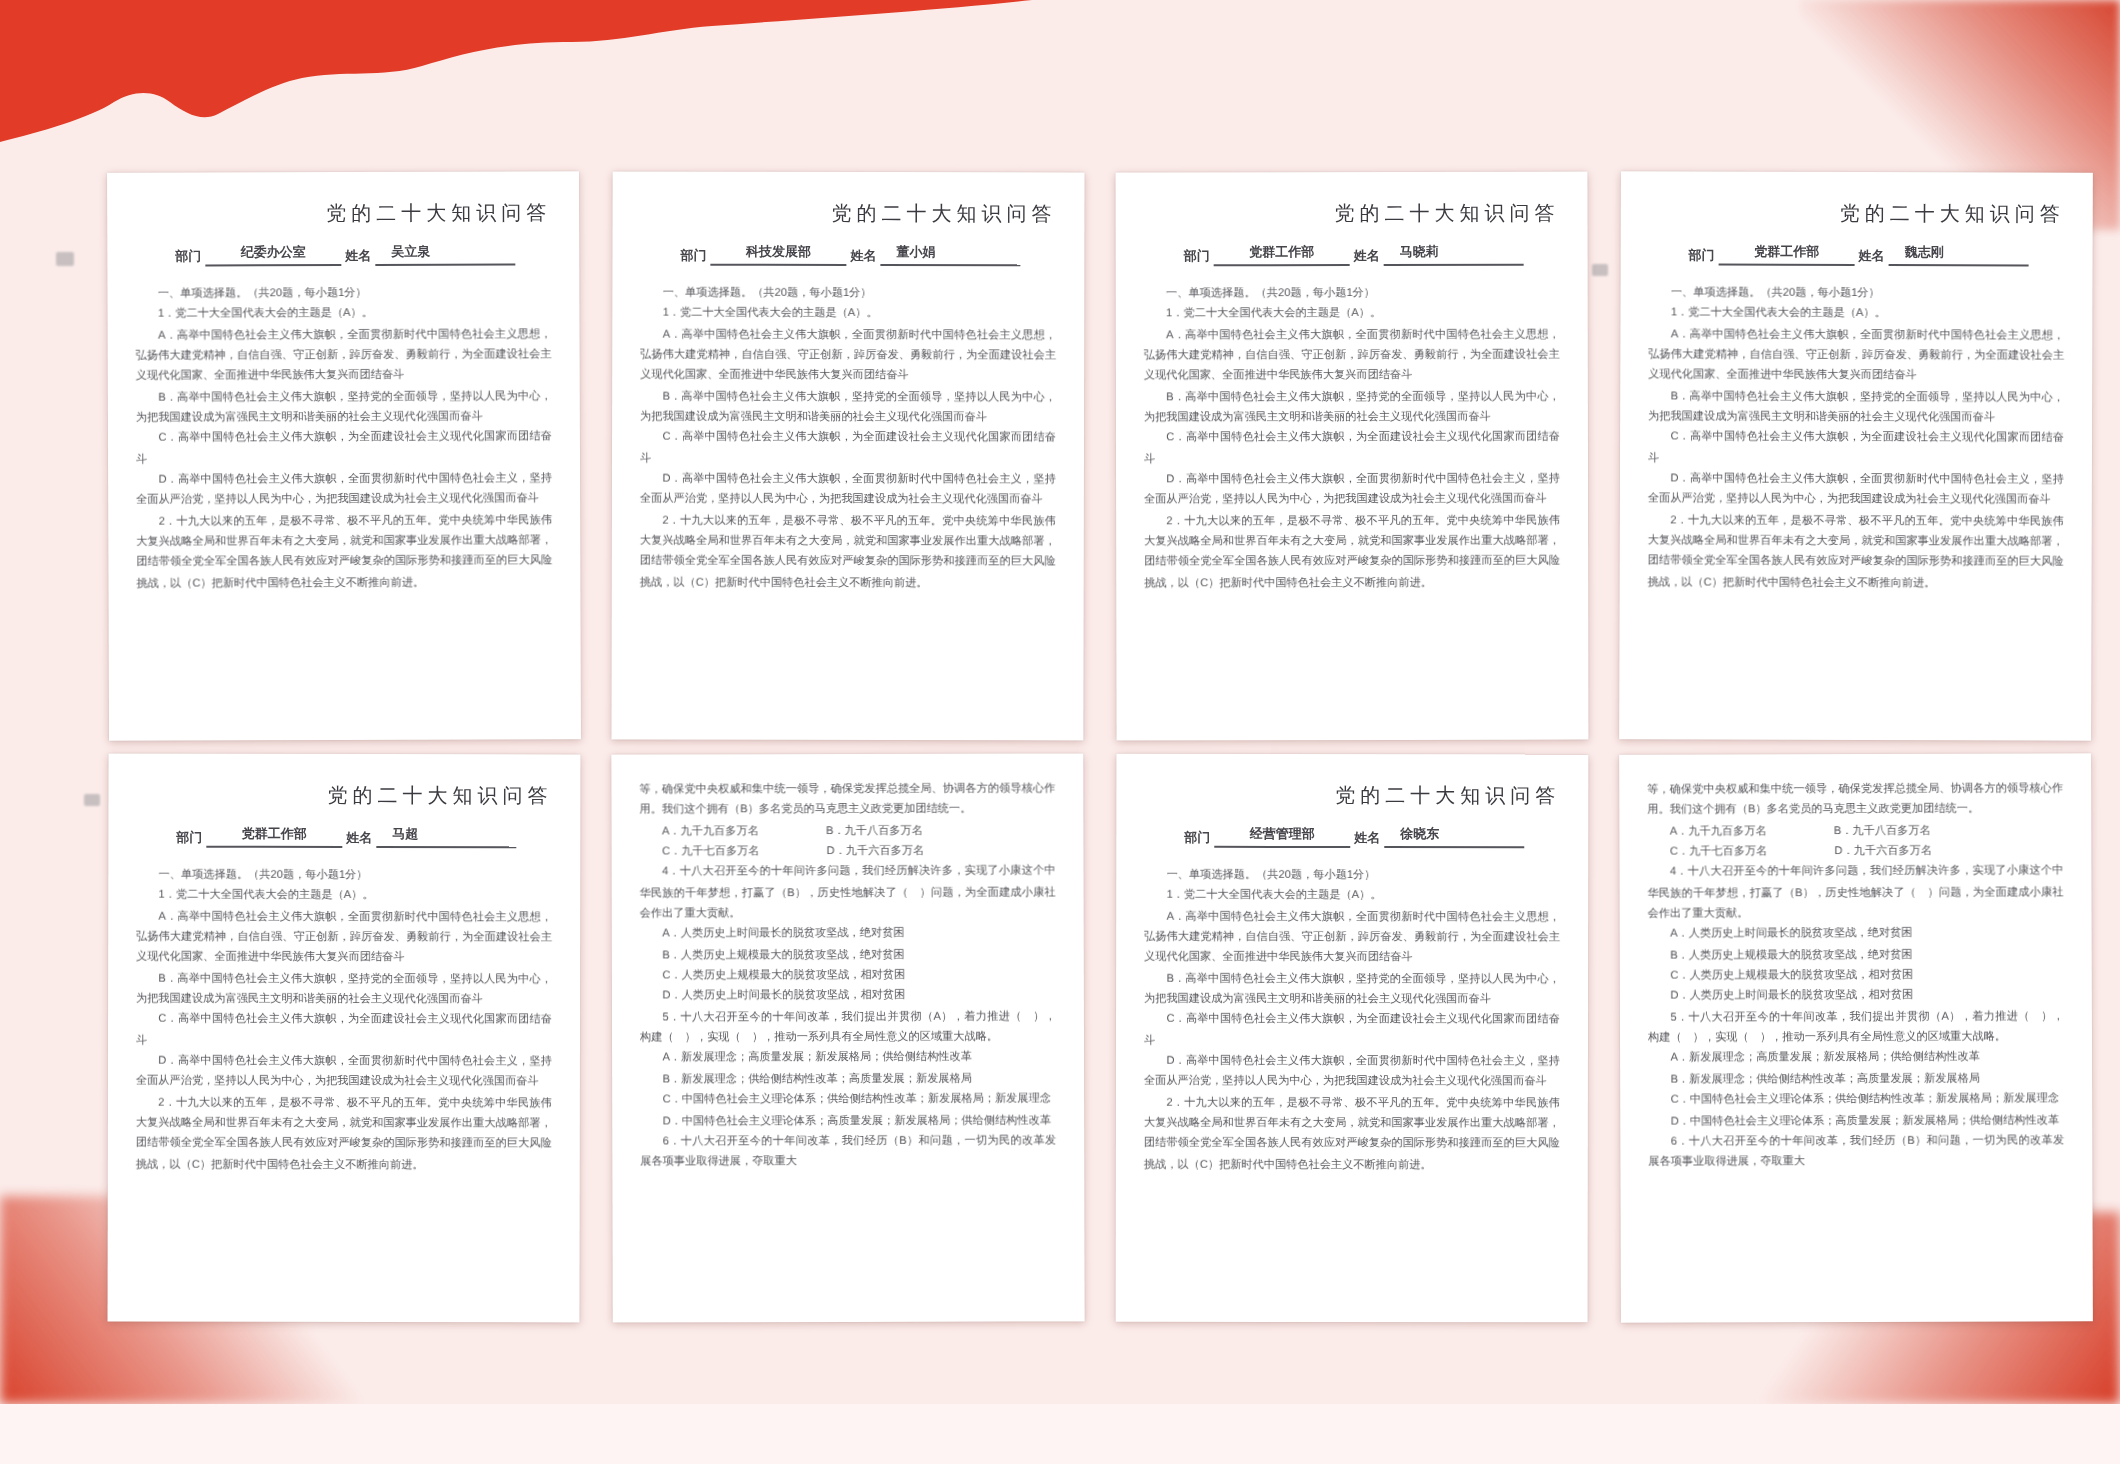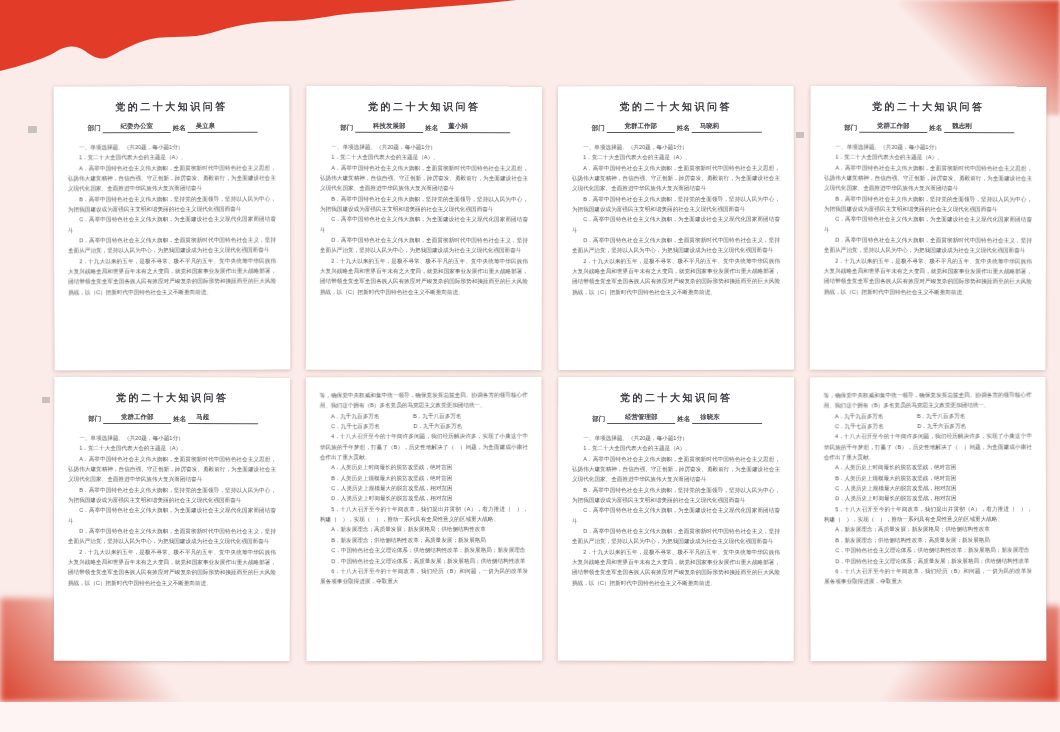--- a/index.html
+++ b/index.html
@@ -43,22 +43,22 @@
   .page:nth-child(1){transform:rotate(-.2deg);}
   .page:nth-child(2){transform:rotate(.12deg);}
   .page:nth-child(3){transform:rotate(-.1deg);}
   .page:nth-child(4){transform:rotate(.18deg);}
   .page:nth-child(5){transform:rotate(.1deg);}
   .page:nth-child(6){transform:rotate(-.14deg);}
   .page:nth-child(7){transform:rotate(.08deg);}
   .page:nth-child(8){transform:rotate(-.18deg);}
 
   .title{
-    font-size:10px;font-weight:bold;letter-spacing:2.5px;color:#3a3a40;
-    text-align:center;margin:3px 0 8px 0;
+    font-size:10px;font-weight:normal;letter-spacing:2.5px;color:#3a3a40;
+    text-align:right;margin:3px 0 8px 0;
   }
   .hdr{
     display:flex;justify-content:center;align-items:flex-end;
     font-size:6.5px;font-weight:bold;color:#45454b;margin:0 0 9px 0;
   }
   .hdr .lbl{margin:0 2px;}
   .hdr .val{
     border-bottom:1px solid #55555c;min-width:58px;text-align:center;
     padding:0 5px 1px 5px;
   }

